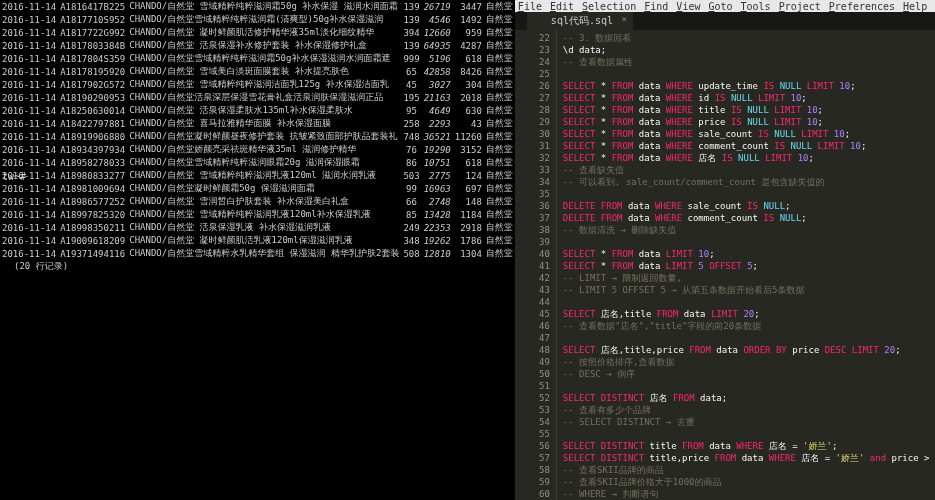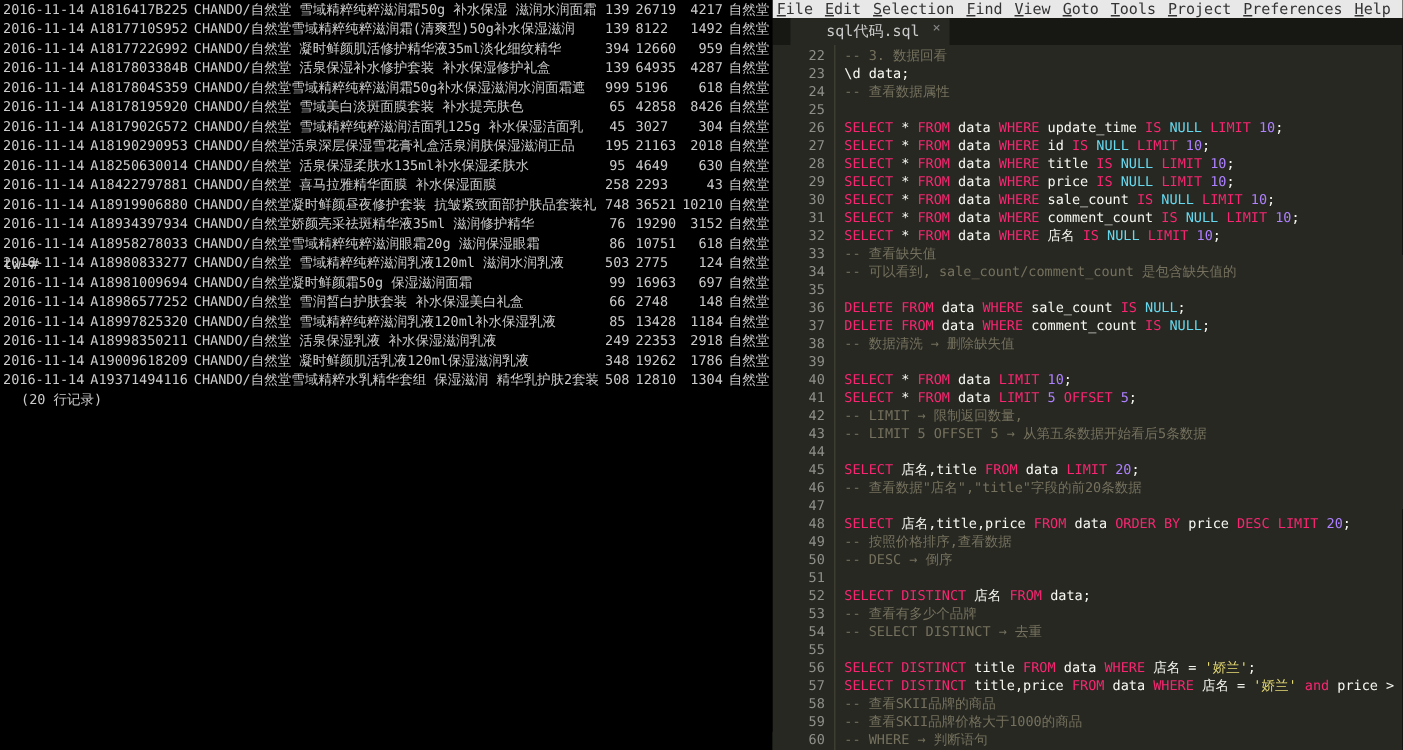--- a/index.html
+++ b/index.html
@@ -1,20 +1,20 @@
 <!DOCTYPE html>
 <html><head>
 <meta charset="utf-8">
 <style>
 * { margin:0; padding:0; box-sizing:border-box; }
 body { font-family:Consolas,Monaco,monospace; font-size:10px; background:#000; width:935px; height:500px; overflow:hidden; display:flex; }
 .term { width:594px; height:488px; background:#000; color:#ccc; position:relative; }
 .term table { width:100%; border-collapse:collapse; font-size:9px; }
 .term td { padding:0 2px; white-space:nowrap; overflow:hidden; color:#ccc; }
-.term td:nth-child(1){width:55px;} .term td:nth-child(2){width:70px;} .term td:nth-child(3){width:145px;} .term td:nth-child(4){width:50px;text-align:center;} .term td:nth-child(5){width:60px;text-align:left;} .term td:nth-child(6){width:60px;text-align:right;} .term td:nth-child(7){width:60px;}
+.term td:nth-child(1){width:55px;} .term td:nth-child(2){width:70px;} .term td:nth-child(3){width:145px;} .term td:nth-child(4){width:50px;text-align:center;} .term td:nth-child(5){width:60px;text-align:right;font-style:italic;} .term td:nth-child(6){width:60px;text-align:right;} .term td:nth-child(7){width:60px;}
 .prompt { position:absolute; bottom:306px; left:2px; color:#ccc; font-size:10px; }
 .editor { flex:1; background:#272822; color:#f8f8f2; display:flex; flex-direction:column; }
 .menubar { background:#e8e8e8; color:#333; font-size:10px; padding:1px 3px; display:flex; gap:8px; height:12px; }
 .menubar span { cursor:default; }
 .menubar span:first-letter { text-decoration:underline; }
 .tabbar { background:#171814; height:18px; display:flex; align-items:center; padding-left:12px; font-size:10px; }
 .tab { background:#272822; color:#ccc; padding:2px 20px 2px 24px; position:relative; }
 .tab-close { position:absolute; right:6px; top:2px; font-size:9px; color:#888; }
 .gutter-code { display:flex; flex:1; overflow:hidden; line-height:12px; }
 .gutter { background:#272822; color:#90908a; text-align:right; padding:2px 6px 0 0; font-size:9px; width:42px; border-right:1px solid #3e3d32;}
@@ -26,29 +26,29 @@
 
 <div class="term">
   <table>
       <tbody id="termrows">
         <tr>
           <td>2016-11-14</td>
           <td>A1816417B225</td>
           <td>CHANDO/自然堂 雪域精粹纯粹滋润霜50g 补水保湿 滋润水润面霜</td>
           <td>139</td>
           <td>26719</td>
-          <td>4217</td>
+          <td>3447</td>
           <td>自然堂</td>
         </tr>
         <tr>
           <td>2016-11-14</td>
           <td>A1817710S952</td>
           <td>CHANDO/自然堂雪域精粹纯粹滋润霜(清爽型)50g补水保湿滋润</td>
           <td>139</td>
-          <td>8122</td>
+          <td>4546</td>
           <td>1492</td>
           <td>自然堂</td>
         </tr>
         <tr>
           <td>2016-11-14</td>
           <td>A1817722G992</td>
           <td>CHANDO/自然堂 凝时鲜颜肌活修护精华液35ml淡化细纹精华</td>
           <td>394</td>
           <td>12660</td>
           <td>959</td>
@@ -116,21 +116,21 @@
           <td>2293</td>
           <td>43</td>
           <td>自然堂</td>
         </tr>
         <tr>
           <td>2016-11-14</td>
           <td>A18919906880</td>
           <td>CHANDO/自然堂凝时鲜颜昼夜修护套装 抗皱紧致面部护肤品套装礼</td>
           <td>748</td>
           <td>36521</td>
-          <td>10210</td>
+          <td>11260</td>
           <td>自然堂</td>
         </tr>
         <tr>
           <td>2016-11-14</td>
           <td>A18934397934</td>
           <td>CHANDO/自然堂娇颜亮采祛斑精华液35ml 滋润修护精华</td>
           <td>76</td>
           <td>19290</td>
           <td>3152</td>
           <td>自然堂</td>

